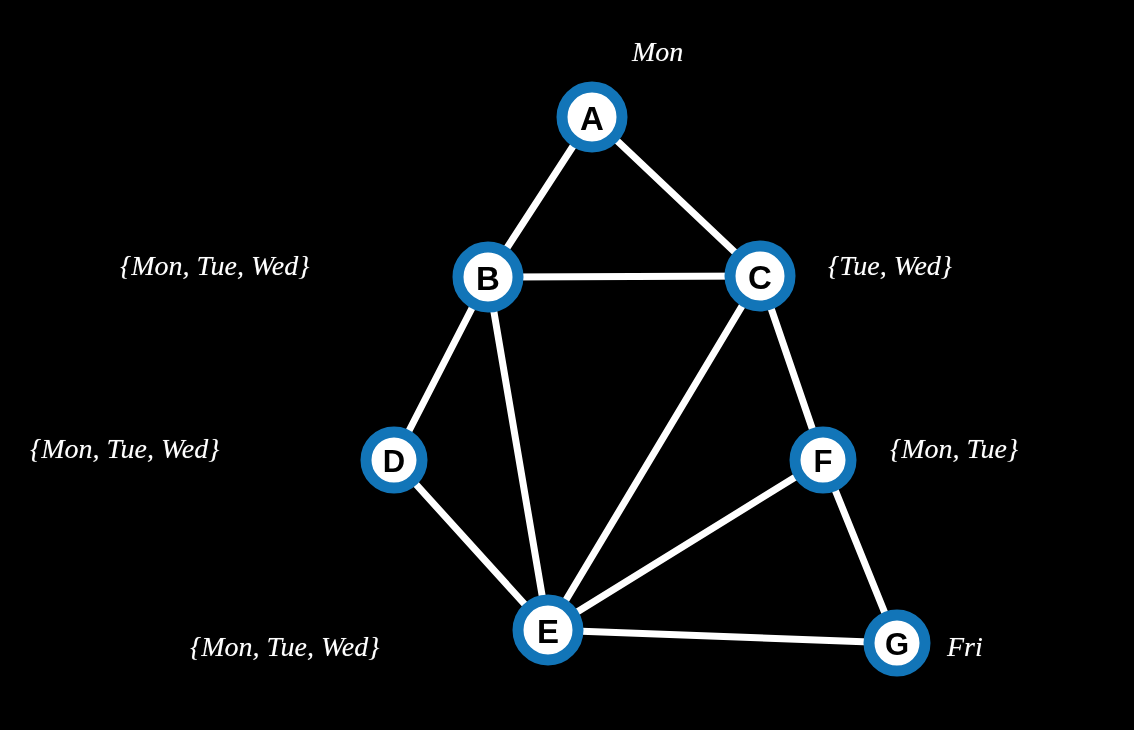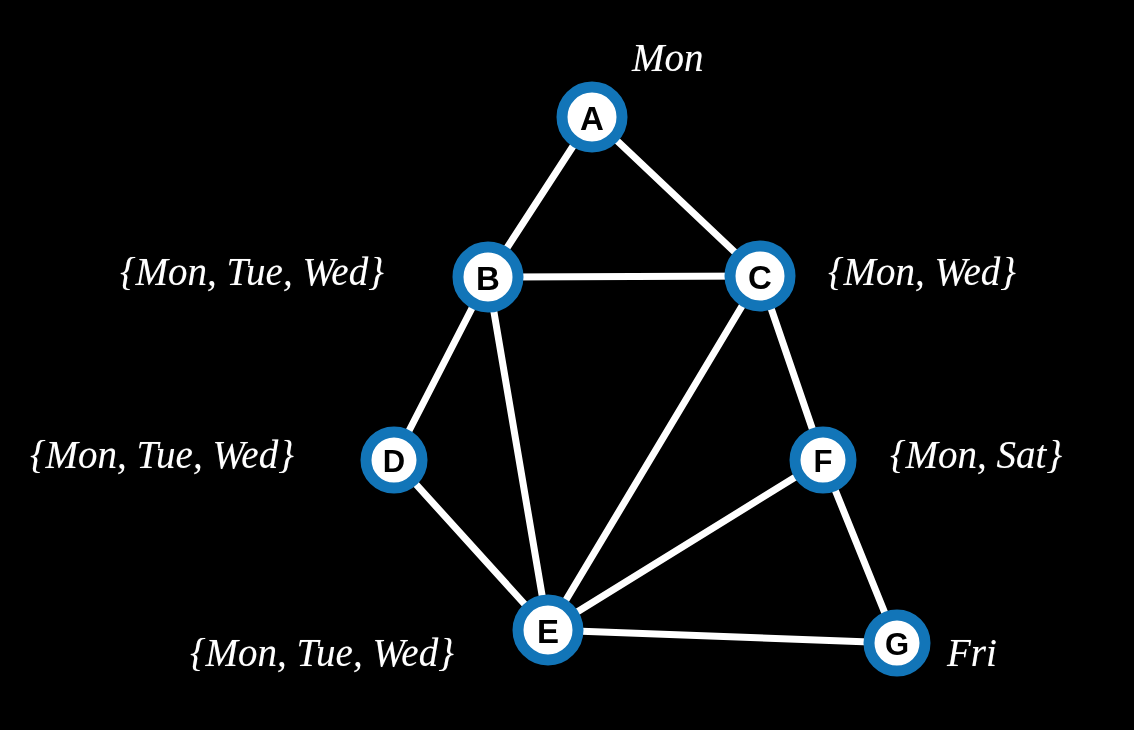--- a/index.html
+++ b/index.html
@@ -48,21 +48,21 @@
     letter-spacing: 0px;
   }
   .node-letter.small {
     font-size: 31px;
   }
   .domain-label {
     position: absolute;
     color: #ffffff;
     font-family: "Liberation Serif", serif;
     font-style: italic;
-    font-size: 39px;
+    font-size: 28px;
     line-height: 1;
     white-space: nowrap;
     text-shadow: 0 0 1px rgba(255,255,255,0.35);
   }
 </style>
 </head>
 <body>
 
 <div id="diagram-root">
   <svg id="graph-canvas" viewBox="0 0 1134 730">
@@ -106,19 +106,19 @@
         </g>
         <g>
           <circle class="node-ring" cx="897" cy="643" r="28"></circle>
           <text class="node-letter small" x="897" y="644">G</text>
         </g>
       </g>
   </svg>
   <div id="label-layer">
       <div class="domain-label" style="left: 632px; top: 38px;">Mon</div>
       <div class="domain-label" style="left: 120px; top: 252px;">{Mon, Tue, Wed}</div>
-      <div class="domain-label" style="left: 828px; top: 252px;">{Mon, Wed}</div>
+      <div class="domain-label" style="left: 828px; top: 252px;">{Tue, Wed}</div>
       <div class="domain-label" style="left: 30px; top: 435px;">{Mon, Tue, Wed}</div>
       <div class="domain-label" style="left: 190px; top: 633px;">{Mon, Tue, Wed}</div>
-      <div class="domain-label" style="left: 890px; top: 435px;">{Mon, Sat}</div>
+      <div class="domain-label" style="left: 890px; top: 435px;">{Mon, Tue}</div>
       <div class="domain-label" style="left: 947px; top: 633px;">Fri</div>
     </div>
 </div>
 
 </body></html>

